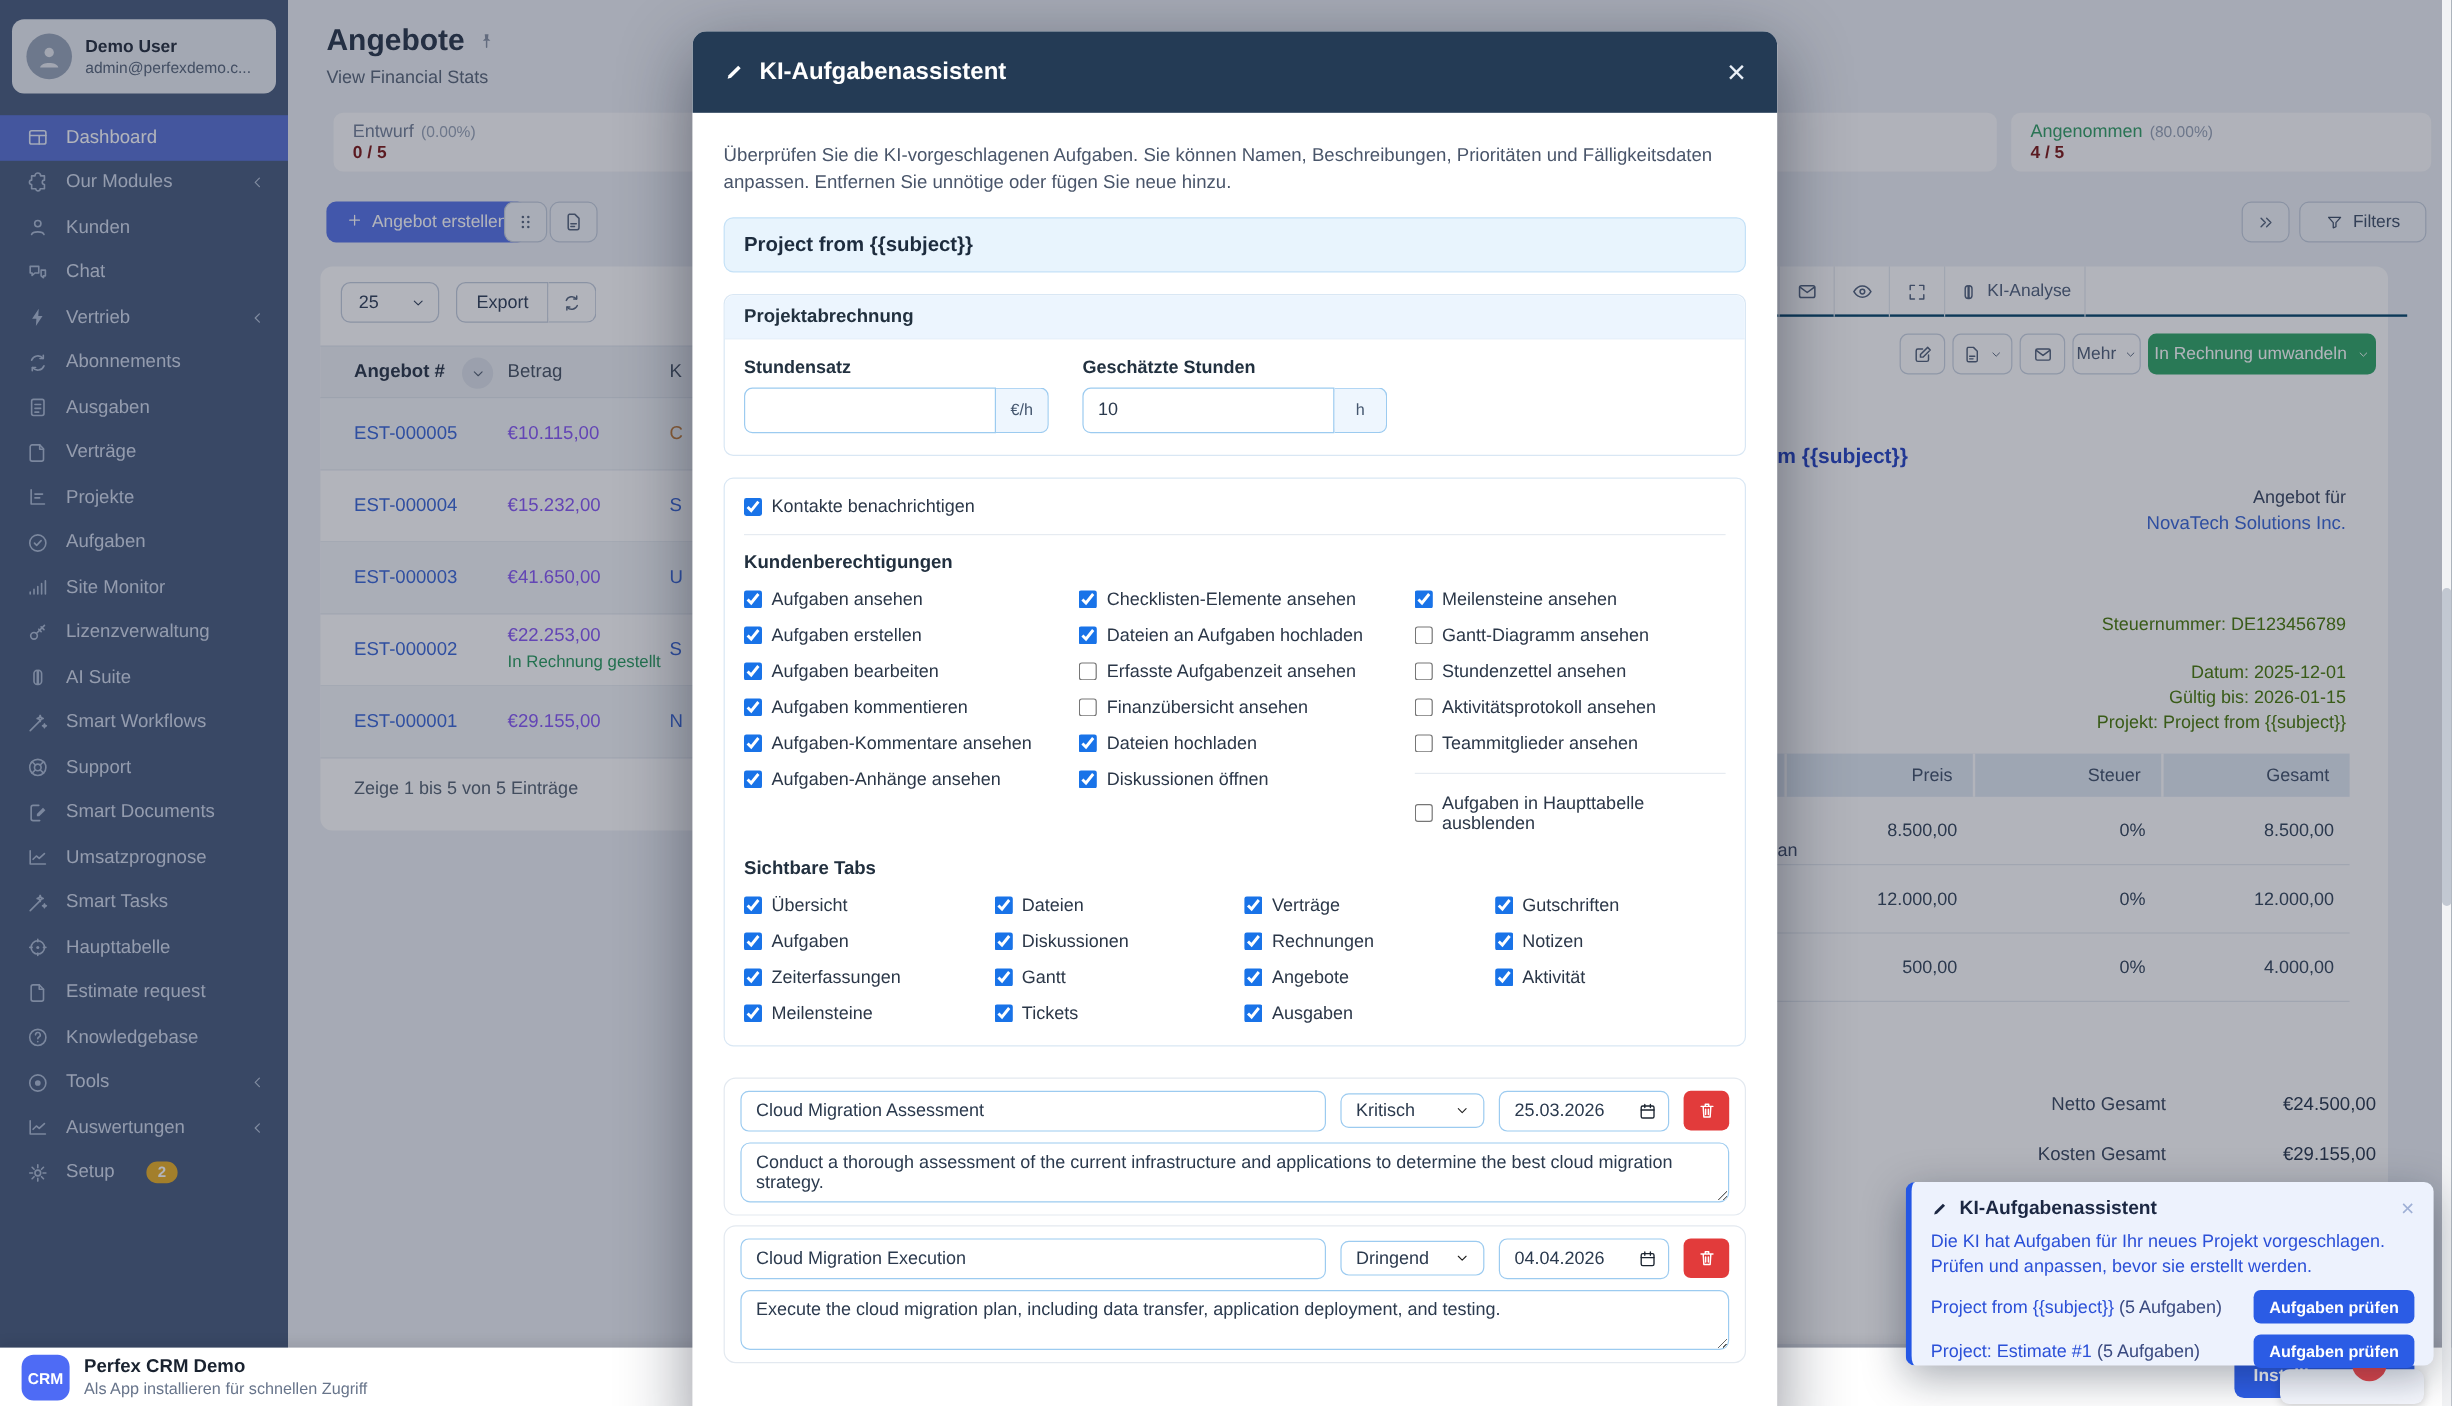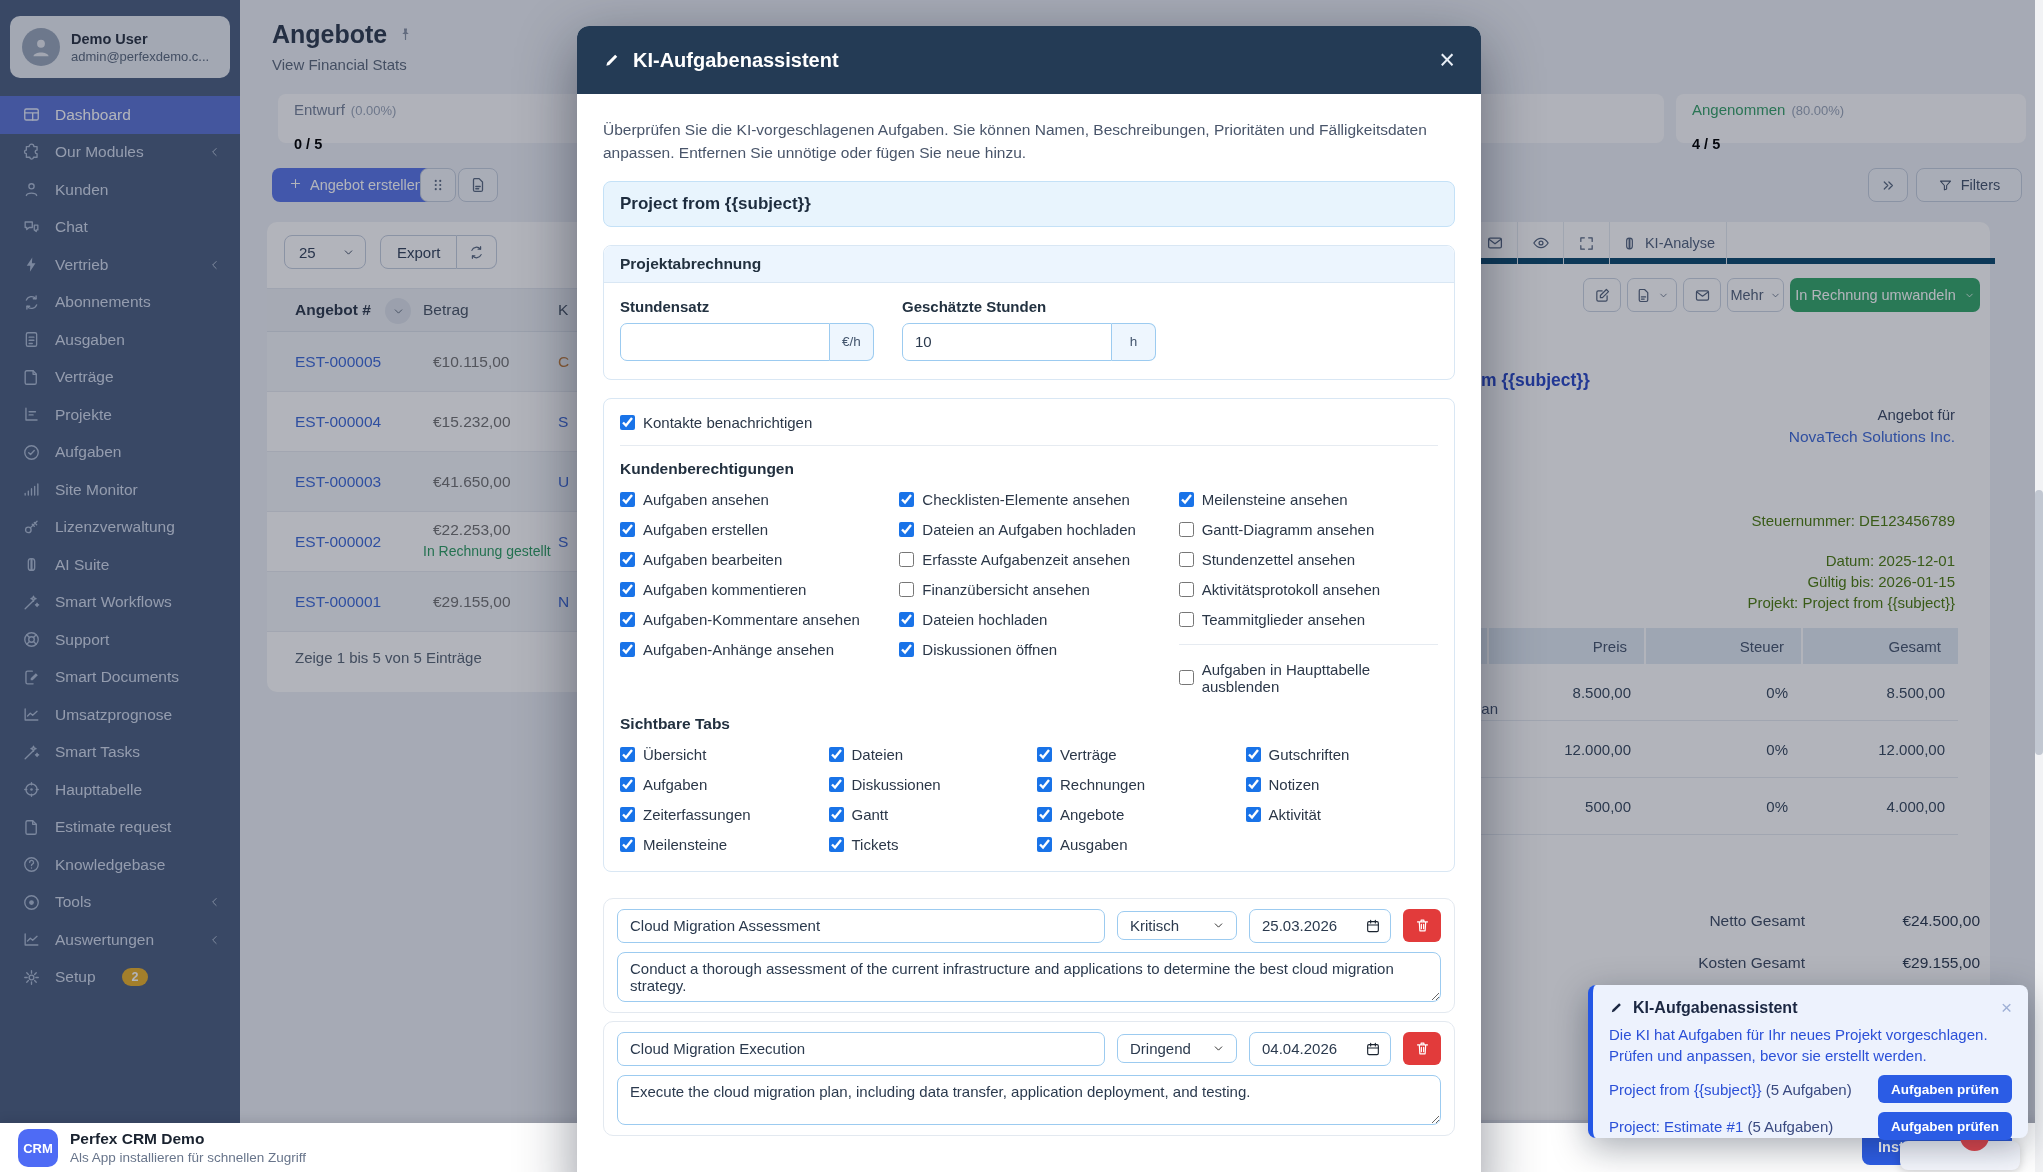--- a/index.html
+++ b/index.html
@@ -22,21 +22,21 @@
   .sb-badge { margin-left:12px; background:#e9b12c; color:#fff; font-size:12.5px; font-weight:bold; border-radius:10px; padding:2px 10px; }
 
   
   .pg-title { left:272px; top:20px; font-size:25px; font-weight:bold; color:#2e3b4e; display:flex; align-items:center; gap:10px; }
   .pg-title .ic { color:#8a94a6; display:flex; }
   .pg-sub { left:272px; top:56px; font-size:15px; color:#5d6a7d; }
 
   .stat { background:#fdfdfe; border-radius:8px; padding:7px 16px; height:49px; }
   .stat-l { font-size:15px; }
   .stat-l .pc { font-size:13px; color:#9aa5b8; margin-left:6px; }
-  .stat-c { font-size:14.5px; font-weight:bold; color:#000000; margin-top:18px; }
+  .stat-c { font-size:14.5px; font-weight:bold; color:#7f1d1d; margin-top:2px; }
 
   .btn-create { left:272px; top:168px; height:34px; background:#5b77e8; color:#fff; border:none; border-radius:8px; font-size:14.5px; padding:0 16px; display:flex; align-items:center; gap:7px; cursor:pointer; font-family:inherit; }
   .ibtn { height:34px; background:#f2f5f9; border:1px solid #c5cedd; border-radius:8px; color:#5a6980; display:flex; align-items:center; justify-content:center; cursor:pointer; }
   .btn-filters { left:1916px; top:168px; width:106px; height:34px; background:#f2f5f9; border:1px solid #c5cedd; border-radius:8px; color:#45546c; font-size:14.5px; display:flex; align-items:center; justify-content:center; gap:8px; cursor:pointer; font-family:inherit; }
 
   
   .card { background:#fff; border-radius:10px; position:absolute; }
   .cardL { left:267px; top:222px; width:880px; height:470px; }
   .pgsel { position:absolute; left:17px; top:13px; width:82px; height:34px; border:1px solid #c5cedd; border-radius:8px; display:flex; align-items:center; justify-content:space-between; padding:0 10px 0 14px; font-size:15px; color:#35445c; cursor:pointer; }
   .expgrp { position:absolute; left:113px; top:13px; display:flex; }
@@ -44,29 +44,29 @@
   .expgrp .gbtn:first-child { border-radius:8px 0 0 8px; }
   .expgrp .gbtn:last-child { border-radius:0 8px 8px 0; border-left:none; padding:0 11px; color:#5a6980; }
   .thead { position:absolute; left:0; top:66px; width:100%; height:44px; background:#eef1f5; border-top:1px solid #e3e8ef; border-bottom:1px solid #dde3ea; }
   .thead .h { position:absolute; top:50%; transform:translateY(-50%); font-size:15.5px; font-weight:bold; color:#2e3a4c; }
   .hchev { position:absolute; left:118px; top:9px; width:26px; height:26px; background:#dde2ea; border-radius:50%; color:#5a6678; display:flex; align-items:center; justify-content:center; cursor:pointer; }
   .qrows { position:absolute; left:0; top:110px; width:100%; }
   .qrow { position:relative; height:60px; border-bottom:1px solid #e7ebf1; }
   .qrow.odd { background:#f3f6fa; }
   .qrow span { position:absolute; top:50%; transform:translateY(-50%); font-size:15.5px; }
   .qrow .rc1 { left:28px; color:#3f6ad8; cursor:pointer; }
-  .qrow .rc2 { left:166px; color:#737373; }
+  .qrow .rc2 { left:156px; color:#8b5cf6; }
   .qrow .rc2.up { top:9px; transform:none; }
   .qrow .rstatus { left:156px; top:31px; transform:none; font-size:14px; color:#2f9e63; }
   .qrow .rc3 { left:291px; }
   .tfoot { position:absolute; left:28px; top:427px; font-size:15px; color:#5a6777; }
 
   
   .cardR { left:1160px; top:222px; width:830px; height:898px; }
-  .tabbar { position:absolute; left:5px; top:0; width:100%; height:42px; border-bottom:6px solid #0c4a6e; }
+  .tabbar { position:absolute; left:16px; top:0; width:100%; height:42px; border-bottom:2px solid #0c4a6e; }
   .tabcell { position:absolute; top:0; height:42px; border-left:1px solid #e5eaf1; display:flex; align-items:center; justify-content:center; gap:7px; color:#55657f; font-size:14.5px; cursor:pointer; }
   .abtn { position:absolute; top:56px; height:34px; background:#fff; border:1px solid #ccd5e2; border-radius:7px; color:#55647c; font-size:14.5px; display:flex; align-items:center; justify-content:center; gap:6px; cursor:pointer; font-family:inherit; }
   .btn-convert { position:absolute; left:630px; top:56px; width:190px; height:34px; background:#35a96a; border:none; border-radius:7px; color:#fff; font-size:14.5px; display:flex; align-items:center; justify-content:center; gap:8px; cursor:pointer; font-family:inherit; }
   .head-part { position:absolute; left:321px; top:148px; font-size:17.5px; font-weight:bold; color:#2b49c6; }
   .rtx { position:absolute; right:35px; text-align:right; font-size:15px; color:#4d7c0f; }
   .rlink { color:#3f6ad8; cursor:pointer; }
   .pitems { position:absolute; left:170px; top:406px; width:628px; }
   .pi-head { display:flex; height:36px; background:#e2eaf4; }
   .pi-head .c { flex:0 0 157px; border-left:2px solid #fff; display:flex; align-items:center; justify-content:flex-end; padding-right:17px; font-size:15px; color:#46566e; }
   .pi-head .c:first-child { border-left:none; }

